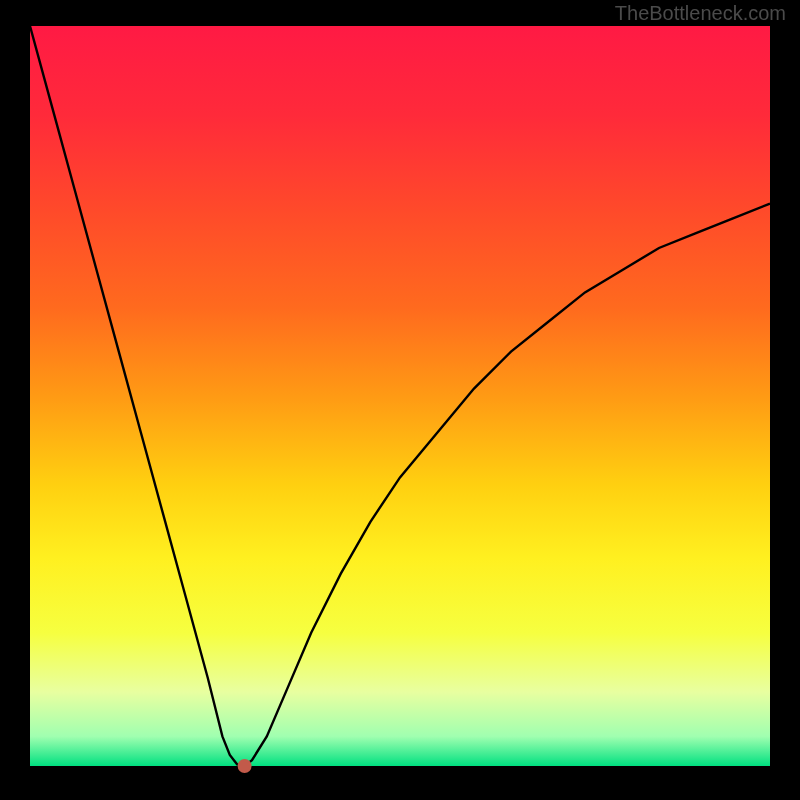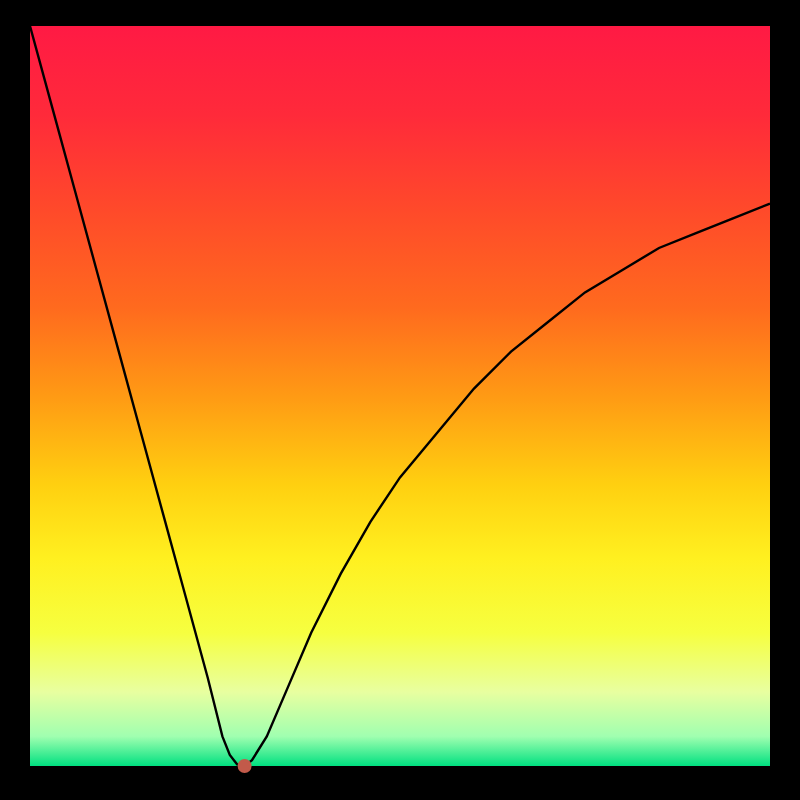--- a/index.html
+++ b/index.html
@@ -31,20 +31,21 @@
   svg {
     position: absolute;
     top: 0;
     left: 0;
   }
 </style>
 </head>
 <body>
 
 <div class="frame">
+  <div class="watermark">TheBottleneck.com</div>
   <svg id="chart-svg" width="800" height="800" viewBox="0 0 800 800">
     <defs>
       <linearGradient id="bg-grad" x1="0" y1="0" x2="0" y2="1">
           <stop offset="0%" stop-color="#ff1a44"></stop>
           <stop offset="12%" stop-color="#ff2a3a"></stop>
           <stop offset="25%" stop-color="#ff4a2a"></stop>
           <stop offset="38%" stop-color="#ff6a1e"></stop>
           <stop offset="50%" stop-color="#ff9a14"></stop>
           <stop offset="62%" stop-color="#ffd010"></stop>
           <stop offset="72%" stop-color="#fff020"></stop>

